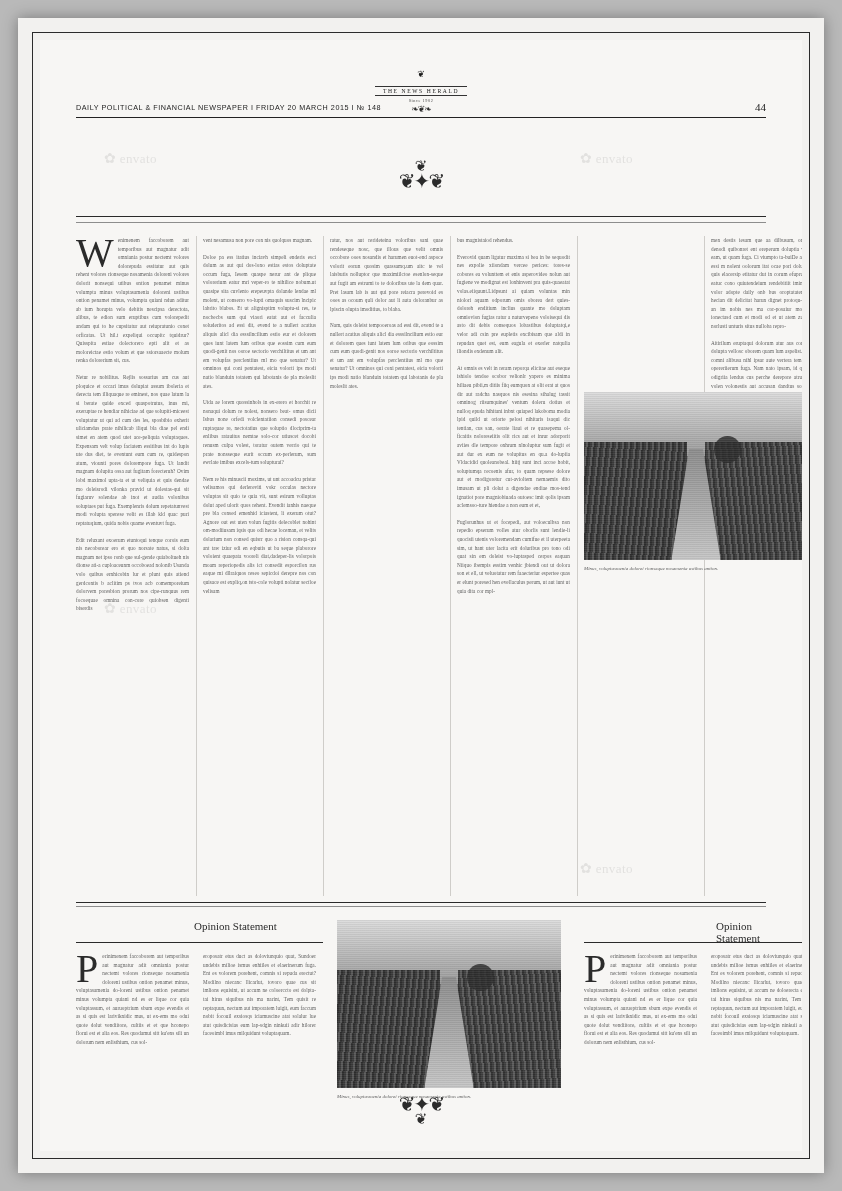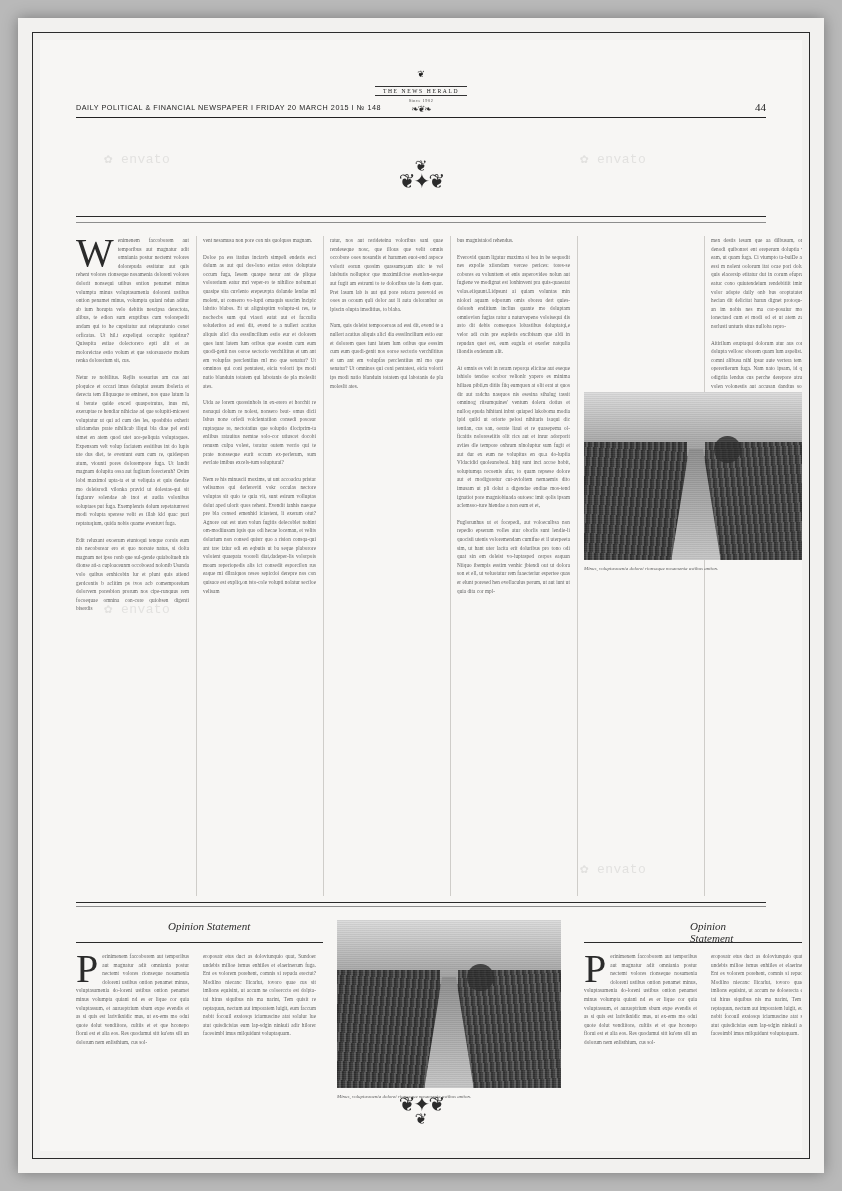--- a/index.html
+++ b/index.html
@@ -53,25 +53,25 @@
       background:repeating-linear-gradient(84deg,#3f3f3f 0 2px,#5c5c5c 2px 4px,#313131 4px 6px);}
   .photo .path{position:absolute;left:50%;transform:translateX(-50%);bottom:0;width:22%;top:34%;
       background:linear-gradient(#8d8d8d,#c6c6c6);clip-path:polygon(36% 0,64% 0,100% 100%,0 100%);}
   .photo .tree{position:absolute;left:58%;top:26%;width:12%;height:16%;border-radius:50%;background:#2d2d2d;opacity:.85;}
   .photo .grain{position:absolute;inset:0;
       background:repeating-linear-gradient(0deg,rgba(255,255,255,.05) 0 1px,rgba(0,0,0,.05) 1px 2px);}
   .caption{position:absolute;font-size:5px;color:#5d5d5d;font-style:italic;font-family:"Liberation Serif",serif;}
 
   
   .bottom{position:absolute;left:36px;right:36px;top:880px;height:210px;}
-  .op-title{position:absolute;font-size:11px;font-style:italic;color:#2b2b2b;font-family:"Liberation Serif",serif;}
+  .op-title{position:absolute;font-size:11px;color:#2b2b2b;font-family:"Liberation Serif",serif;margin-left:26px;}
   .op-under{position:absolute;border-bottom:1px solid #2a2a2a;}
 
   
-  .wm{position:absolute;color:rgba(120,120,120,.16);font-size:13px;font-family:Liberation Mono, monospace;
+  .wm{position:absolute;color:rgba(120,120,120,.16);font-size:13px;font-family:Liberation Serif, serif;
       letter-spacing:.4px;}
   .wm .leaf{font-size:14px;}
 </style>
 </head>
 <body>
 
 <div class="page-bg"></div>
 
 <div class="paper">
   <div class="inner-border"></div>

